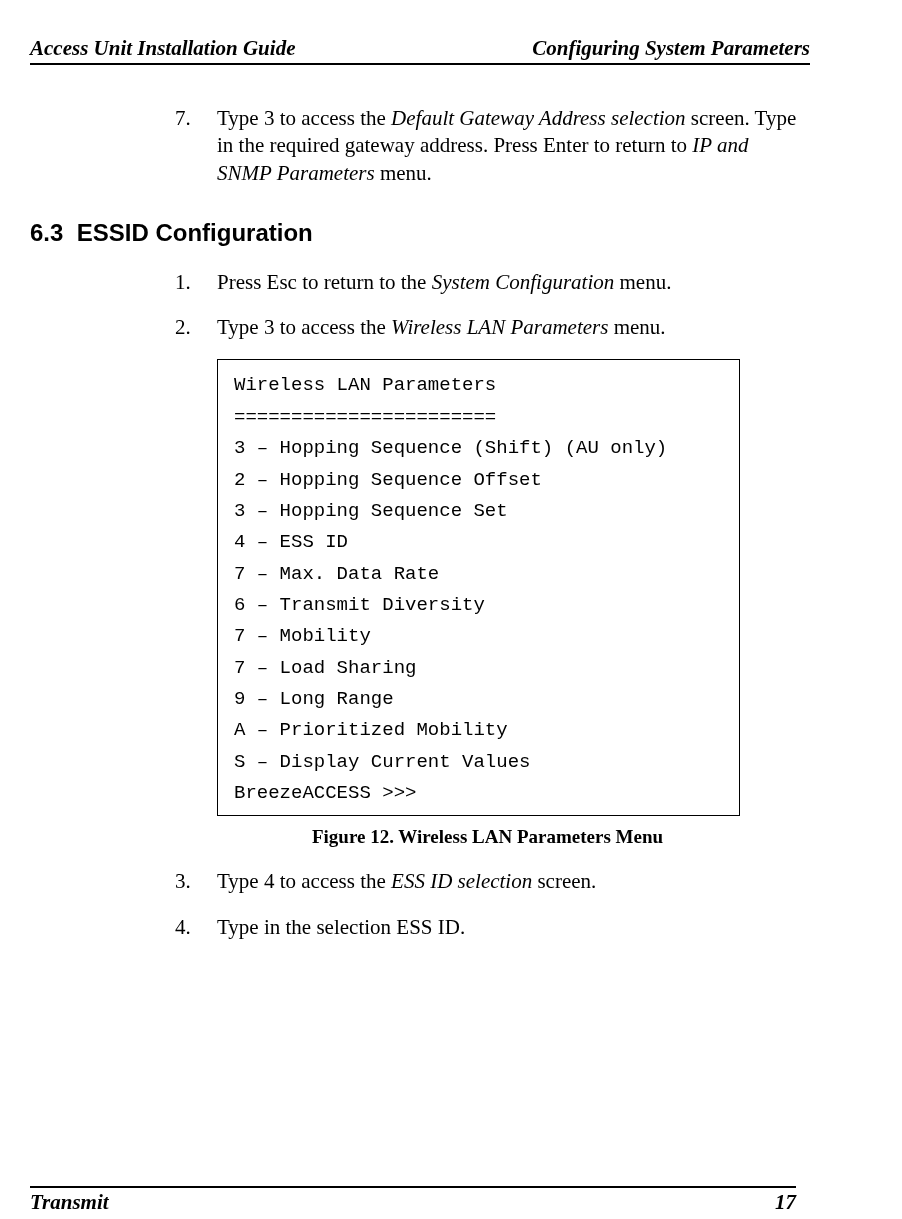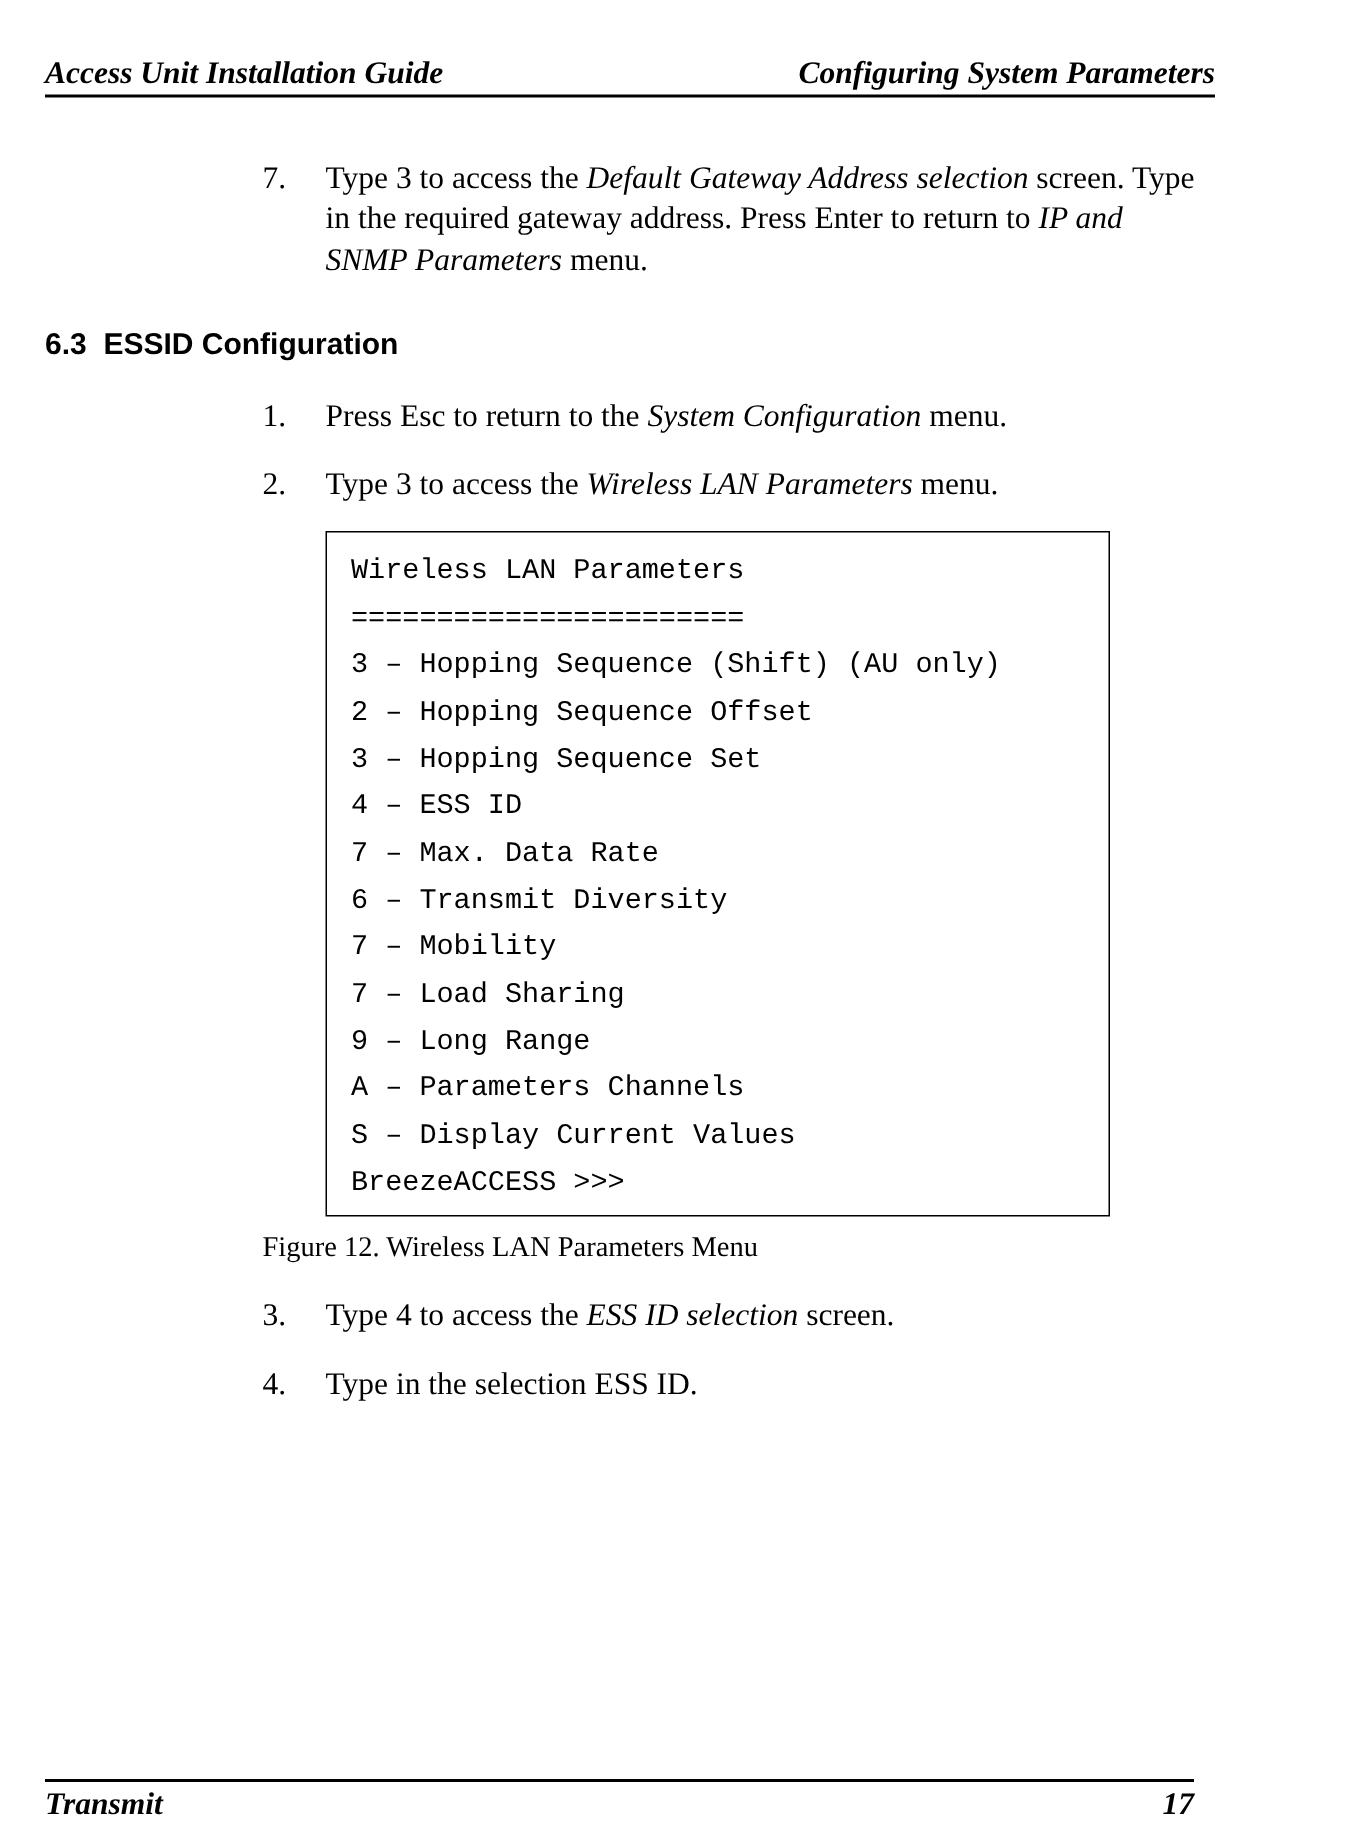--- a/index.html
+++ b/index.html
@@ -48,36 +48,37 @@
   ol.num > li .n {
     width: 42px;
     flex-shrink: 0;
   }
   ol.num > li .txt {
     flex: 1;
   }
   .section-heading {
     font-family: Arial, Helvetica, sans-serif;
     font-weight: bold;
-    font-size: 20px;
+    font-size: 24px;
     margin: 32px 0 22px 0;
   }
   .code-box {
     border: 1.5px solid #000;
     font-family: "Courier New", Courier, monospace;
     font-size: 19px;
     line-height: 1.65;
     padding: 10px 16px 6px 16px;
     margin-left: 42px;
     margin-right: 60px;
     margin-bottom: 10px;
   }
   .code-box div { white-space: pre; }
   .fig-caption {
-    font-weight: normal;
+    text-align: center;
+    font-weight: bold;
     font-size: 19px;
     margin: 8px 0 20px 0;
   }
   .footer {
     position: absolute;
     left: 30px;
     right: 30px;
     bottom: 20px;
     border-top: 2px solid #000;
     padding-top: 2px;
@@ -139,21 +140,21 @@
       <div>=======================</div>
       <div>3 – Hopping Sequence (Shift) (AU only)</div>
       <div>2 – Hopping Sequence Offset</div>
       <div>3 – Hopping Sequence Set</div>
       <div>4 – ESS ID</div>
       <div>7 – Max. Data Rate</div>
       <div>6 – Transmit Diversity</div>
       <div>7 – Mobility</div>
       <div>7 – Load Sharing</div>
       <div>9 – Long Range</div>
-      <div>A – Parameters Channels</div>
+      <div>A – Prioritized Mobility</div>
       <div>S – Display Current Values</div>
       <div>BreezeACCESS &gt;&gt;&gt;</div>
     </div>
 
     <div class="fig-caption">Figure 12.  Wireless LAN Parameters Menu</div>
 
     <ol class="num">
       <li>
         <span class="n">3.</span>
         <span class="txt">

